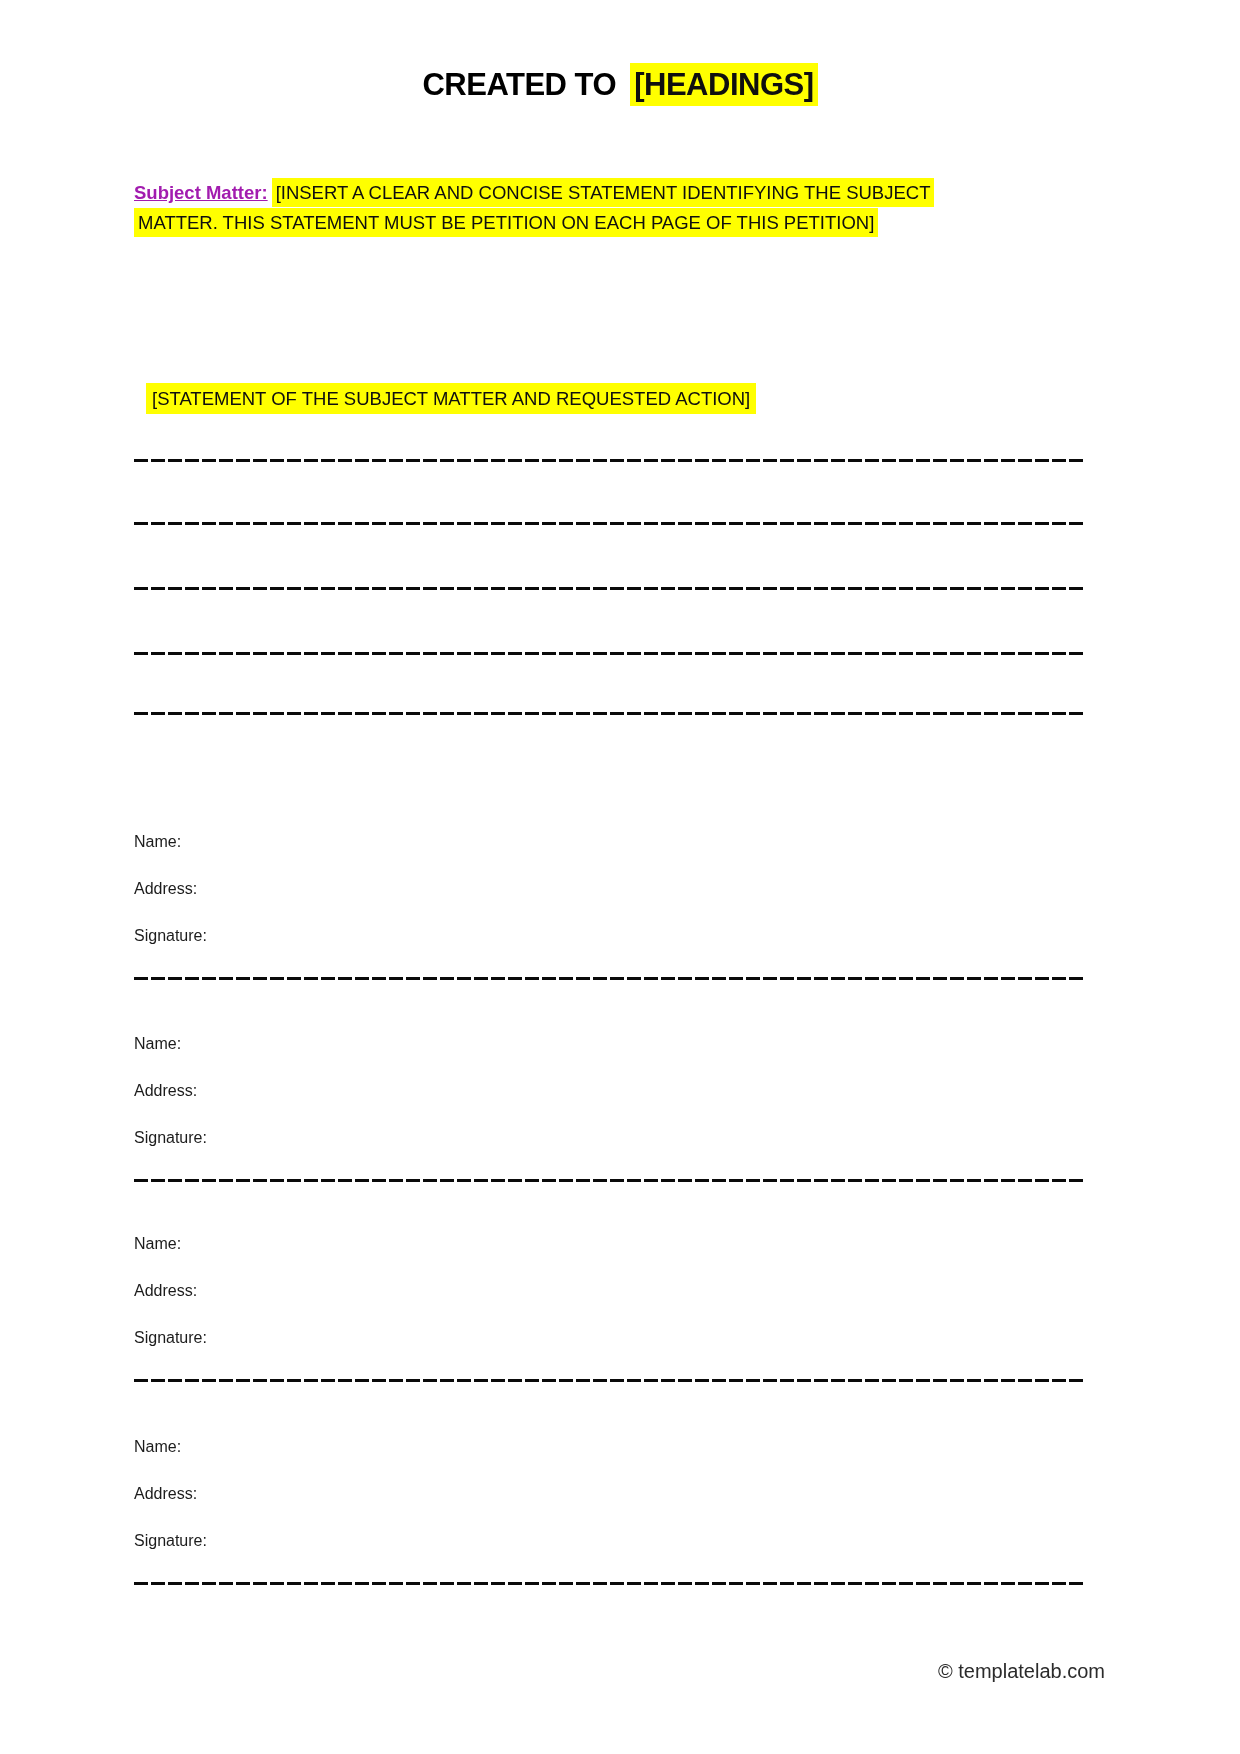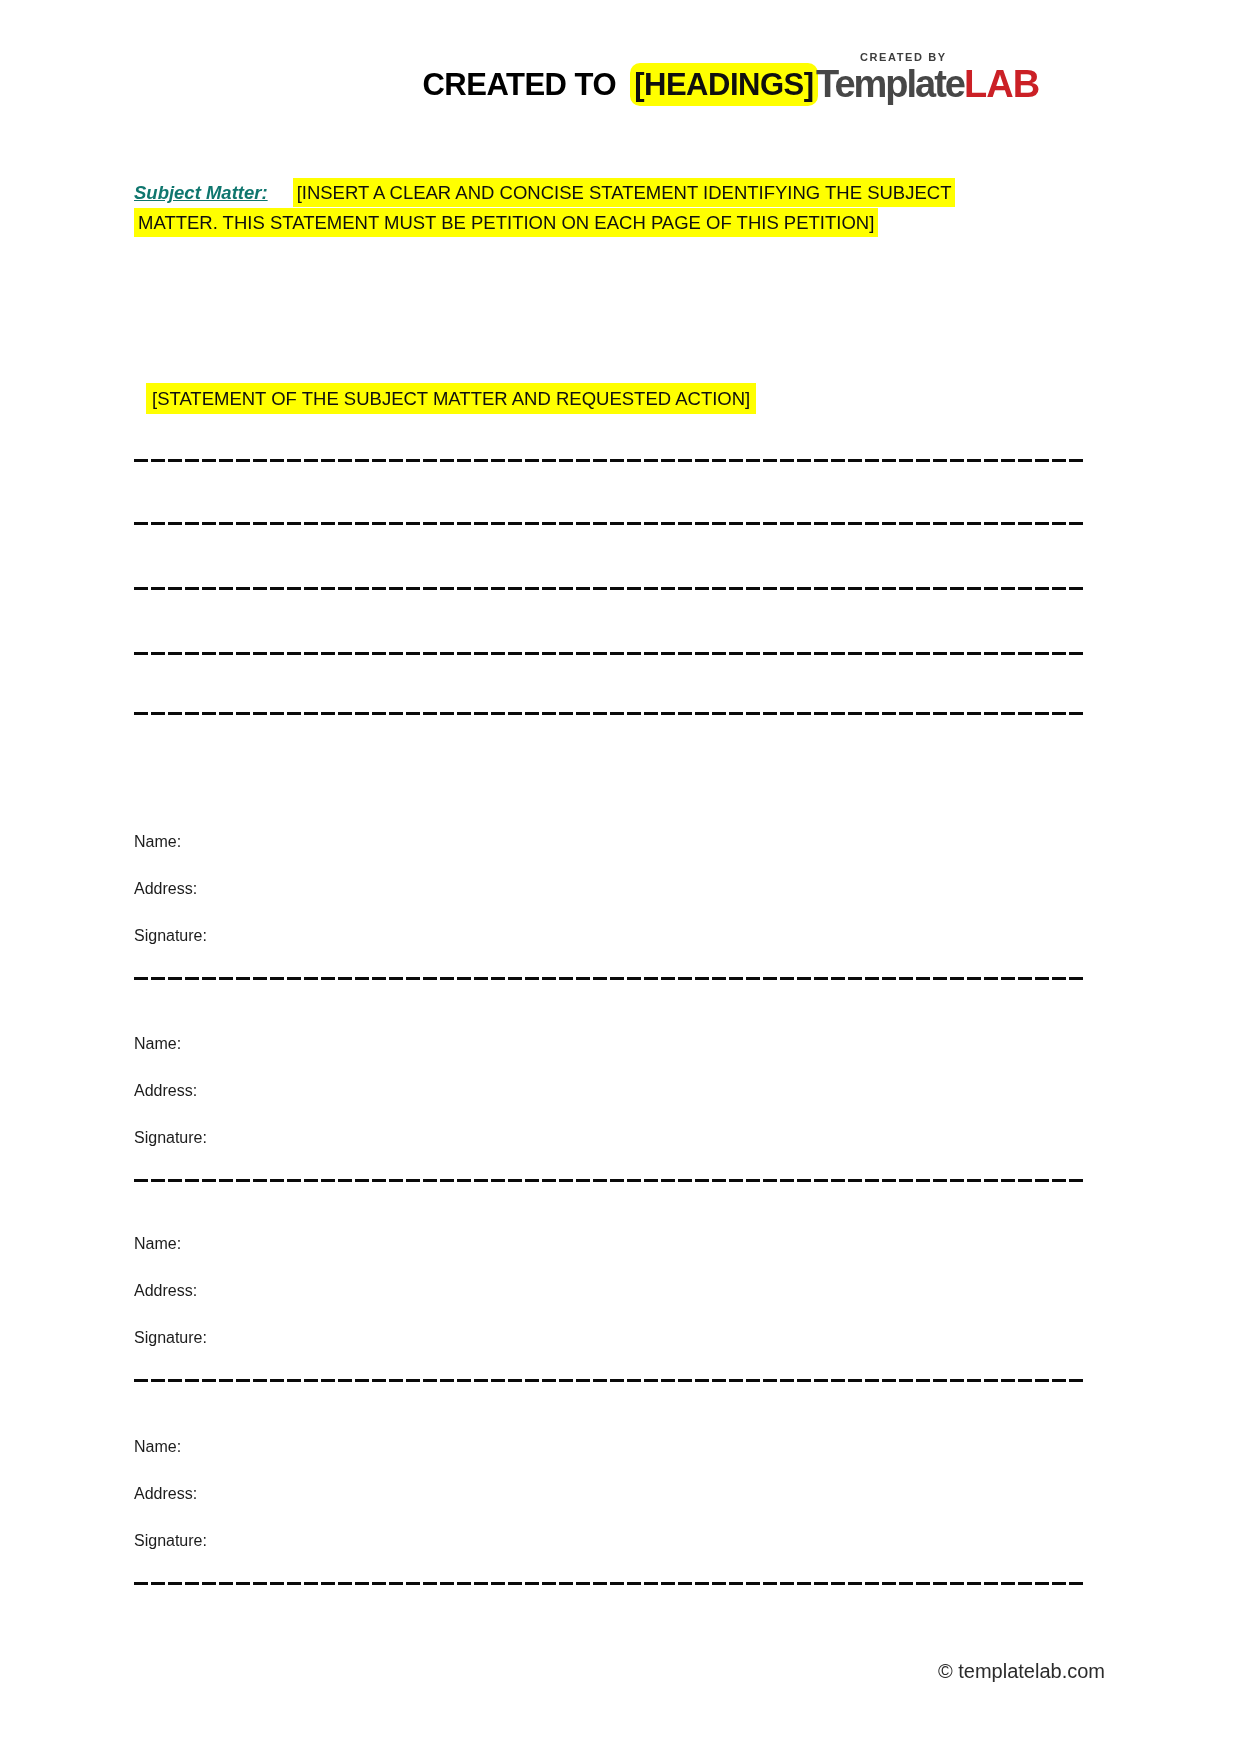--- a/index.html
+++ b/index.html
@@ -33,21 +33,21 @@
   }
   .title-row .title-prefix { margin-right: 6px; }
 
   mark.hl {
     background: #ffff00;
     color: #0f0f0f;
     padding: 4px 4px;
     -webkit-box-decoration-break: clone;
     box-decoration-break: clone;
   }
-  .title-hl { padding: 6px 8px; border-radius: 10px; }
+  .title-hl { padding: 6px 8px; }
 
   
   .logo {
     position: absolute;
     top: 52px;
     left: 816px;
     line-height: 1;
   }
   .logo .created-by {
     font-size: 11px;
@@ -74,23 +74,22 @@
     left: 134px;
     width: 832px;
     margin: 0;
     font-size: 18.5px;
     line-height: 30px;
     color: #141414;
   }
   .subject-label {
     font-weight: bold;
     text-decoration: underline;
-    color: #0f766e;
-    margin-right: 25px;
-    font-style: italic;
+    color: #a21caf;
+    margin-right: 4px;
   }
 
   
   .statement {
     position: absolute;
     top: 386px;
     left: 134px;
     margin: 0;
     font-size: 18.5px;
     line-height: 26px;
@@ -147,27 +146,20 @@
 </head>
 <body>
 
 <div class="page">
 
   <div class="title-row">
     <span class="title-prefix">CREATED TO</span>
     <mark class="hl title-hl">[HEADINGS]</mark>
   </div>
 
-  <div class="logo">
-    <div class="created-by">CREATED BY</div>
-    <div class="brand">
-      <span class="brand-name">Template</span>
-      <span class="brand-suffix">LAB</span>
-    </div>
-  </div>
 
   <p class="subject">
     <span class="subject-label">Subject Matter:</span><mark class="hl">[INSERT A CLEAR AND CONCISE STATEMENT IDENTIFYING THE SUBJECT MATTER. THIS STATEMENT MUST BE PETITION ON EACH PAGE OF THIS PETITION]</mark>
   </p>
 
   <p class="statement">
     <mark class="hl">[STATEMENT OF THE SUBJECT MATTER AND REQUESTED ACTION]</mark>
   </p>
 
   <div class="writing-line rule" style="top:459px"></div>

